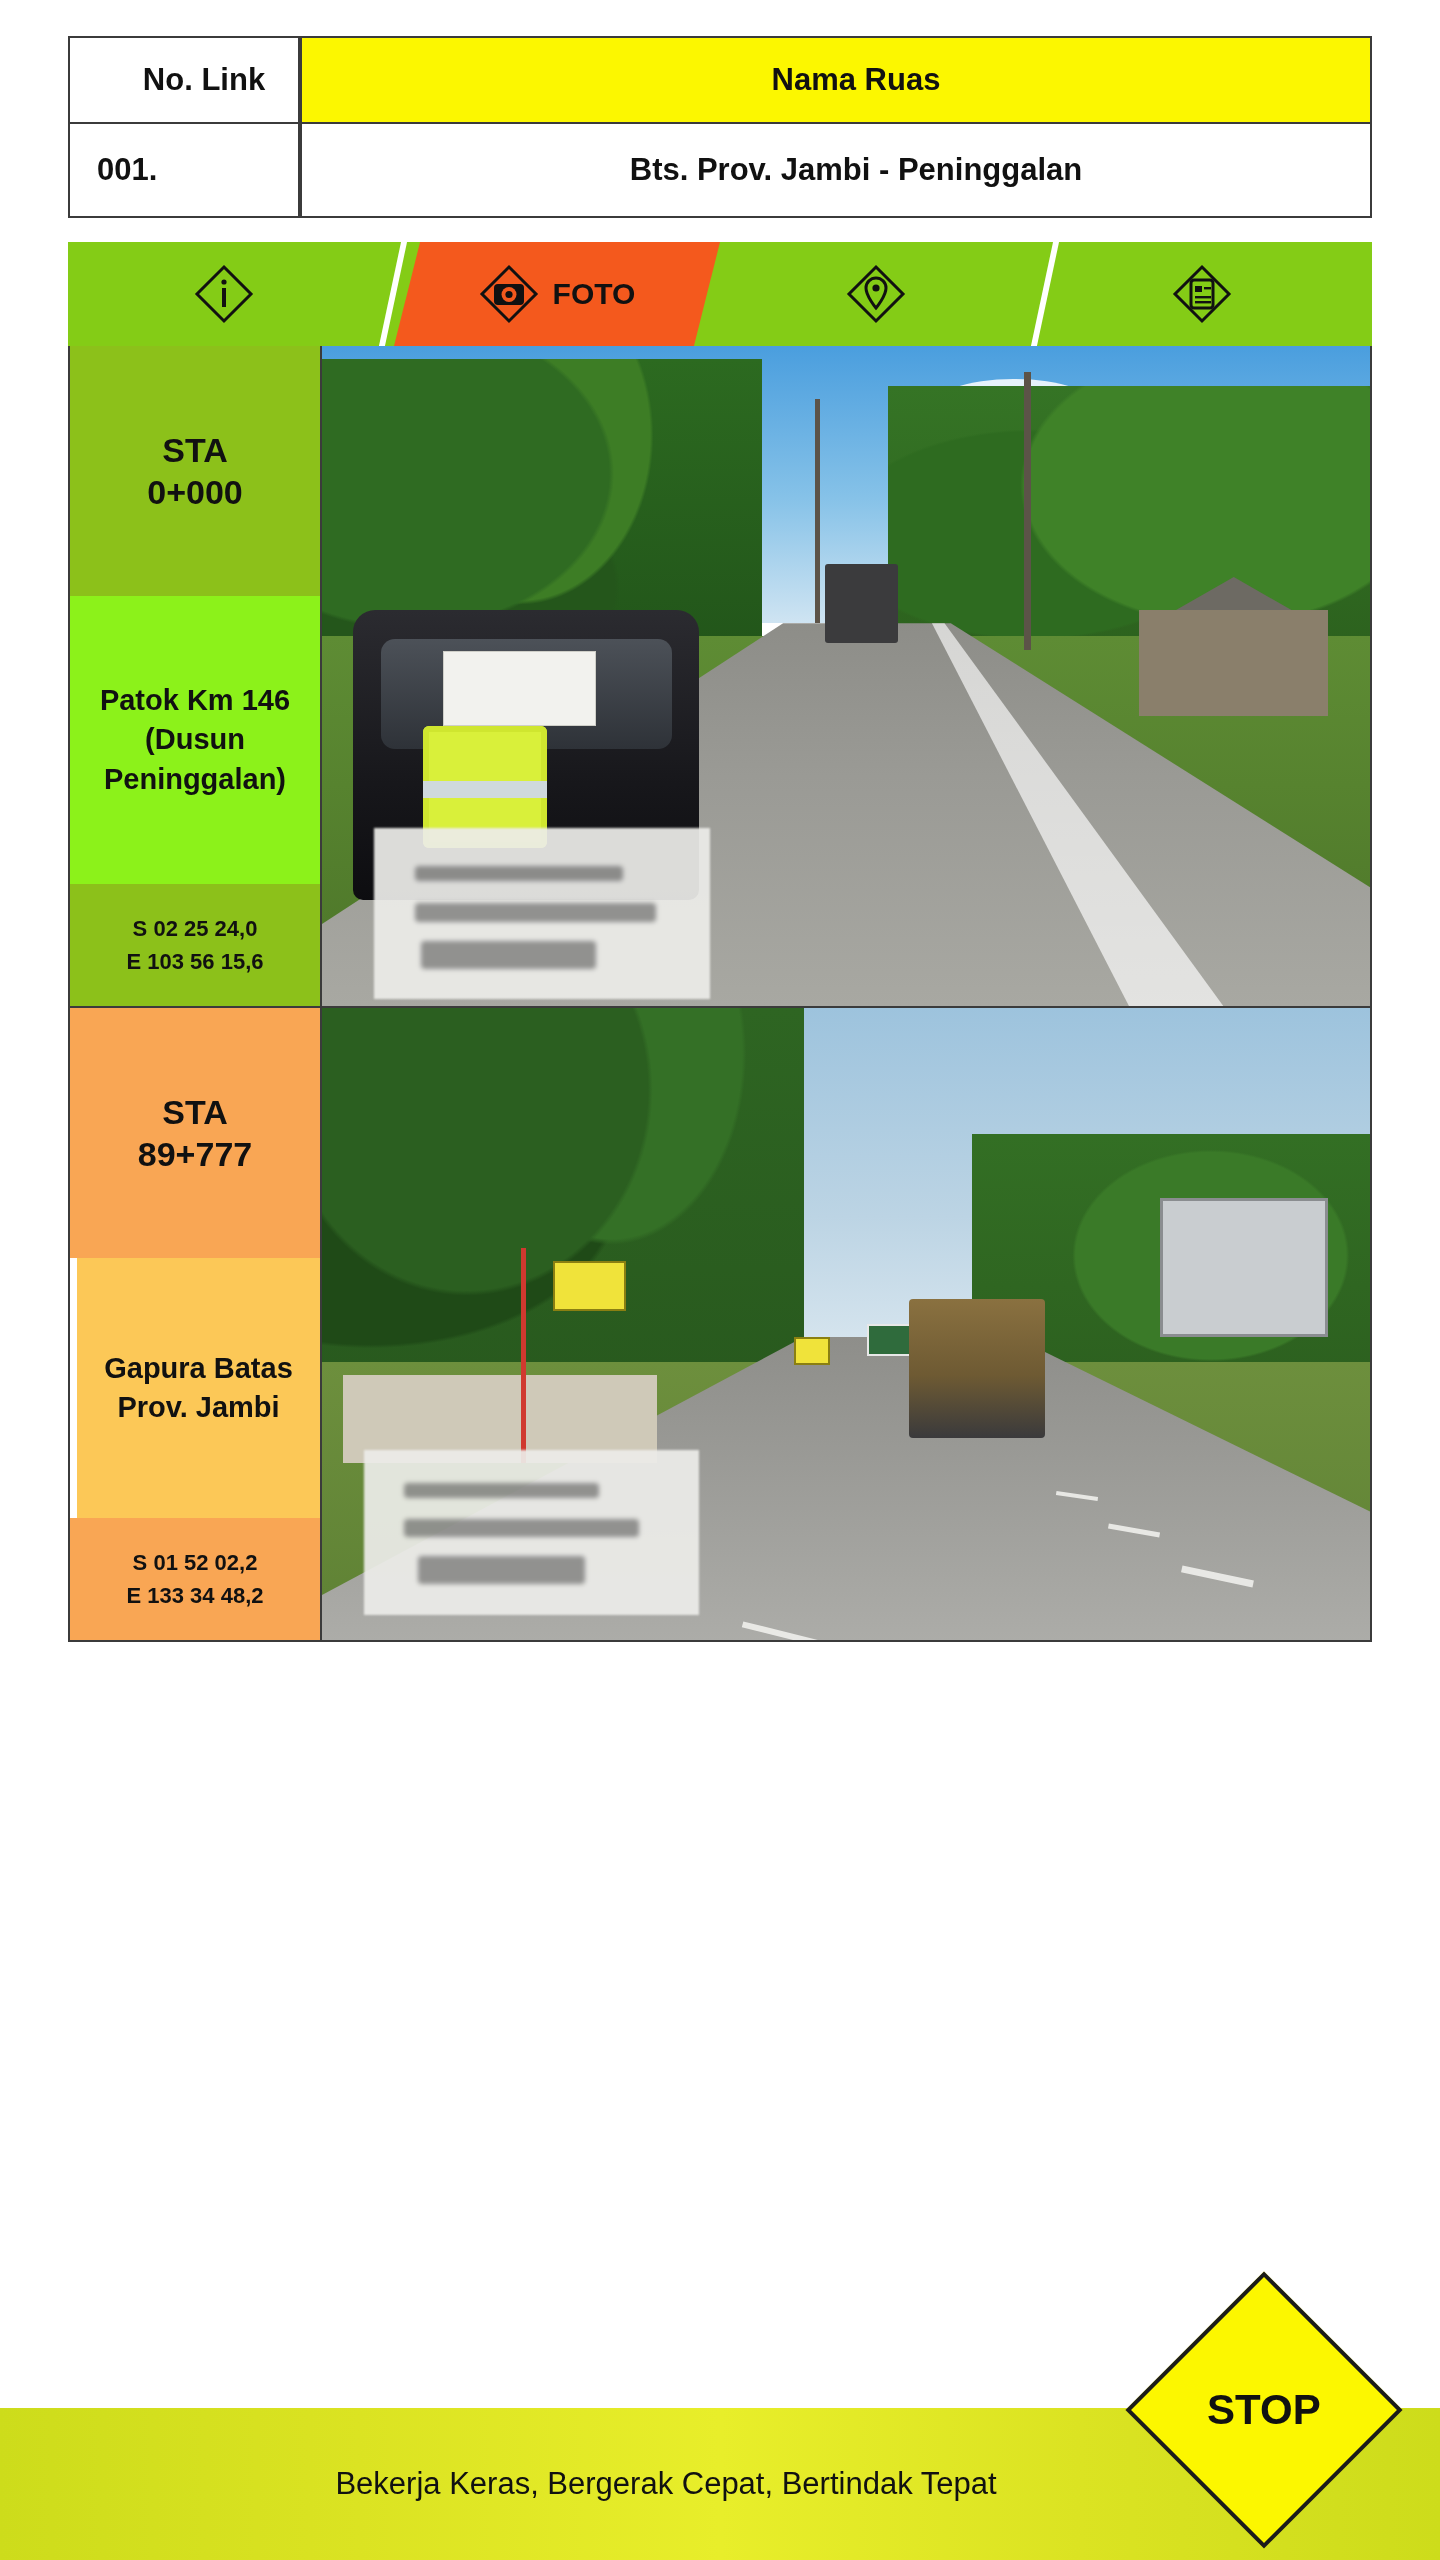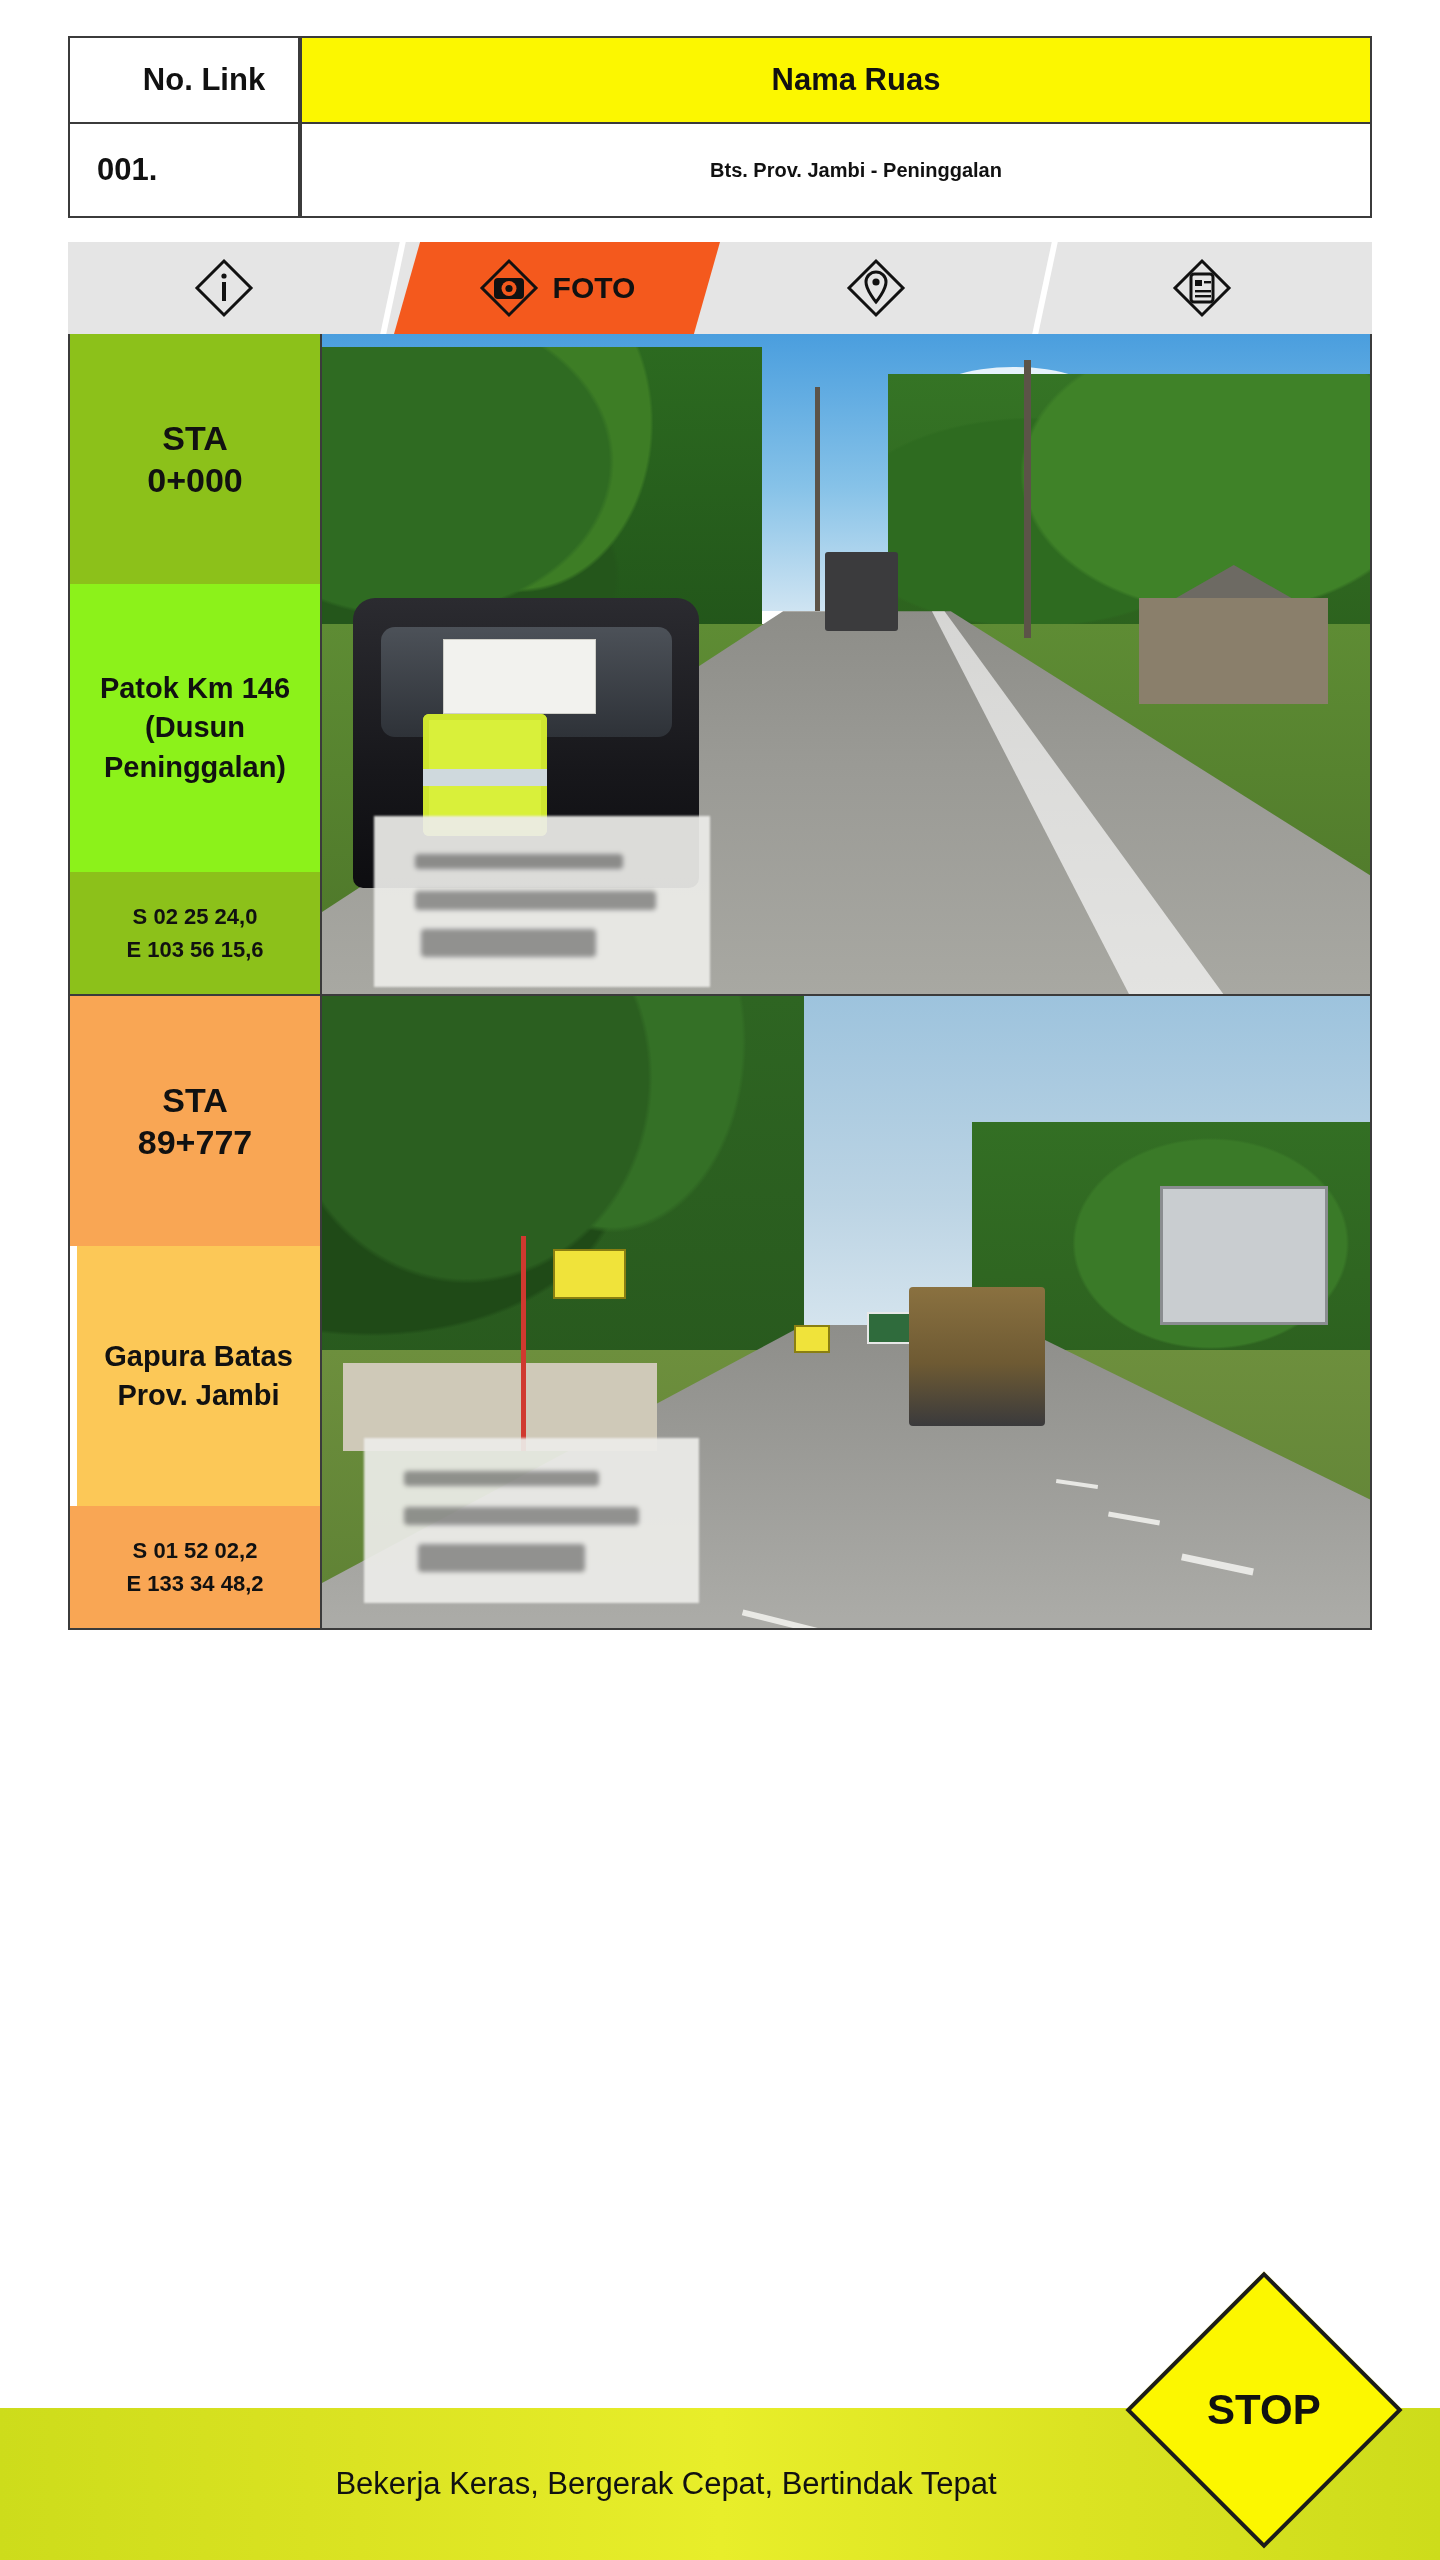--- a/index.html
+++ b/index.html
@@ -110,32 +110,32 @@
     font-weight: bold;
     color: #111;
     justify-content: flex-start;
     padding-left: 27px;
     border-top: none;
   }
   .cell-val-right {
     flex: 1;
     height: 94px;
     background: #ffffff;
-    font-size: 20px;
+    font-size: 31px;
     font-weight: bold;
     color: #111;
     border-top: none;
   }
 
   
   .tabbar {
     position: relative;
     margin: 24px 68px 0 68px;
-    height: 92px;
-    background: #e5e5e5;
+    height: 104px;
+    background: #84cc16;
     display: flex;
     align-items: stretch;
     overflow: hidden;
   }
   .tab {
     position: relative;
     flex: 1;
     display: flex;
     align-items: center;
     justify-content: center;

